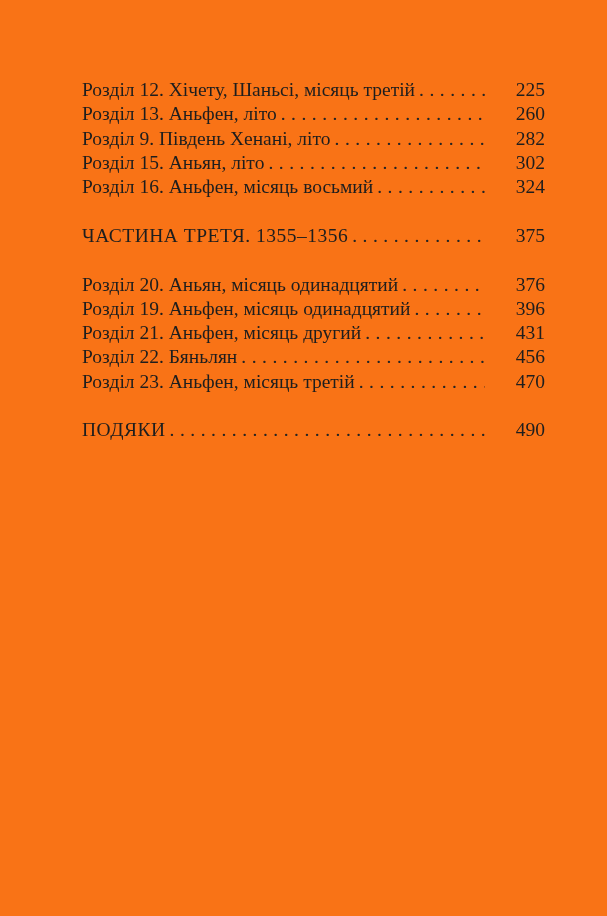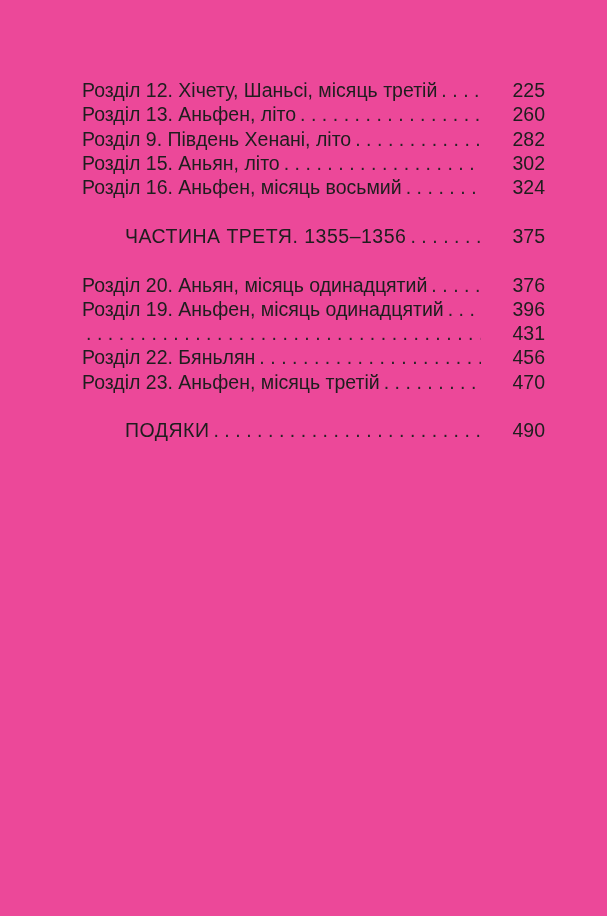--- a/index.html
+++ b/index.html
@@ -3,23 +3,23 @@
 <meta charset="utf-8">
 <style>
   html, body {
     margin: 0;
     padding: 0;
   }
   .page {
     position: relative;
     width: 607px;
     height: 916px;
-    background: #ec4899;
+    background: #f97316;
     overflow: hidden;
-    font-family: Liberation Sans, sans-serif;
+    font-family: Liberation Serif, serif;
     color: #1e1e1e;
   }
   .toc {
     position: absolute;
     top: 78px;
     left: 82px;
     width: 463px;
     font-size: 19.5px;
   }
   .toc-block + .toc-block {
@@ -29,21 +29,20 @@
     display: flex;
     align-items: baseline;
     line-height: 24.25px;
     white-space: nowrap;
   }
   .toc-label {
     flex: 0 0 auto;
   }
   .toc-line.heading .toc-label {
     letter-spacing: 0.5px;
-    margin-left: 43px;
   }
   .toc-dots {
     flex: 1 1 auto;
     min-width: 0;
     overflow: hidden;
     padding-left: 4px;
   }
   .toc-dots::before {
     content: "..................................................................";
     letter-spacing: 5.5px;
@@ -103,20 +102,21 @@
         <span class="toc-label">Розділ 20. Аньян, місяць одинадцятий</span>
         <span class="toc-dots" aria-hidden="true"></span>
         <span class="toc-page">376</span>
       </div>
       <div class="toc-line">
         <span class="toc-label">Розділ 19. Аньфен, місяць одинадцятий</span>
         <span class="toc-dots" aria-hidden="true"></span>
         <span class="toc-page">396</span>
       </div>
       <div class="toc-line">
+        <span class="toc-label">Розділ 21. Аньфен, місяць другий</span>
         <span class="toc-dots" aria-hidden="true"></span>
         <span class="toc-page">431</span>
       </div>
       <div class="toc-line">
         <span class="toc-label">Розділ 22. Бяньлян</span>
         <span class="toc-dots" aria-hidden="true"></span>
         <span class="toc-page">456</span>
       </div>
       <div class="toc-line">
         <span class="toc-label">Розділ 23. Аньфен, місяць третій</span>

